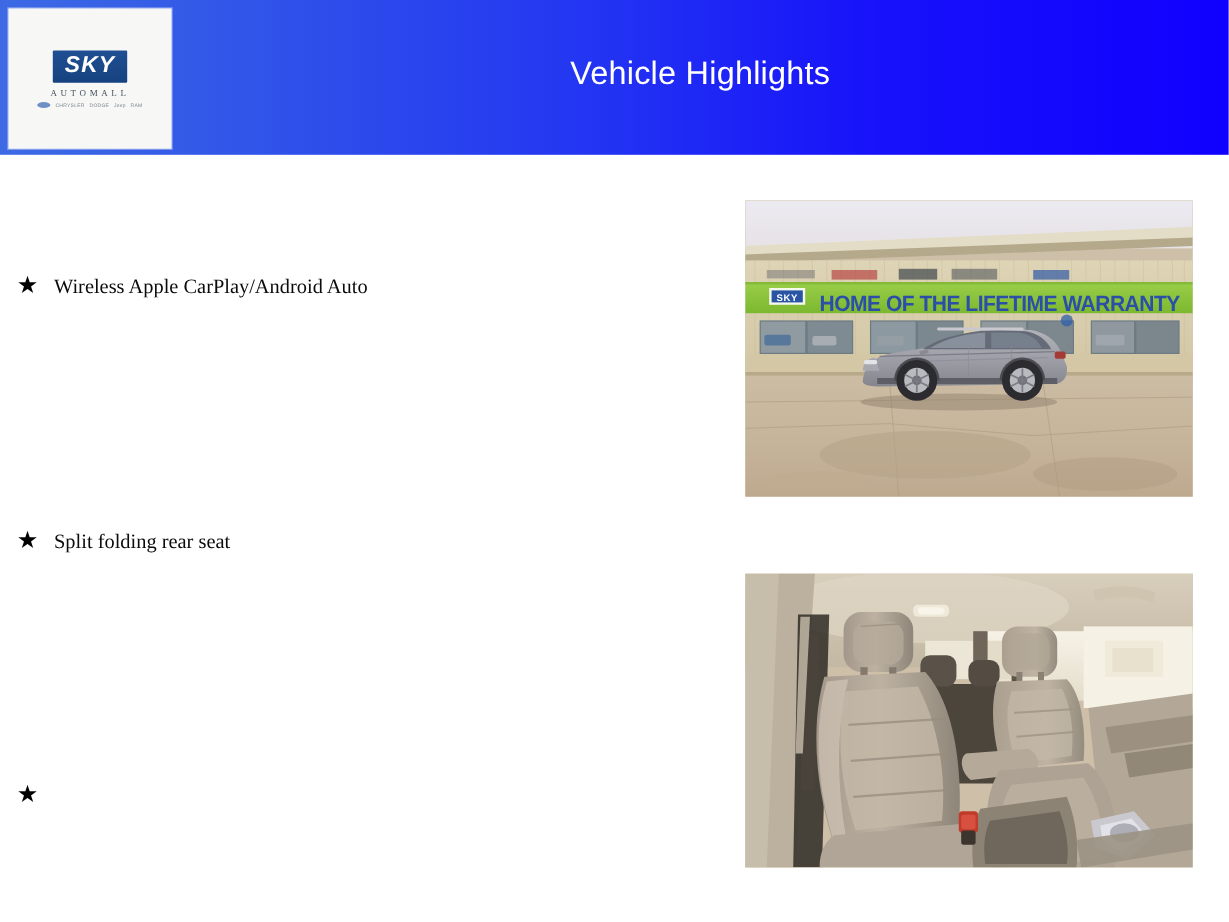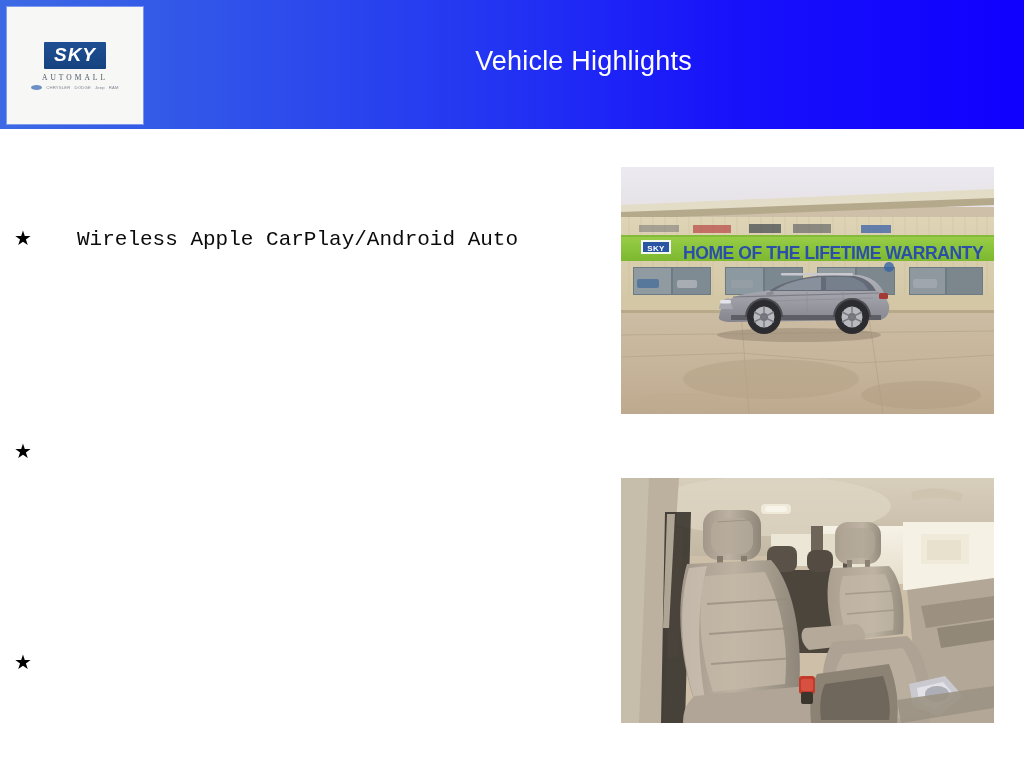--- a/index.html
+++ b/index.html
@@ -88,24 +88,23 @@
   .bullet-row.b2{top:518px;}
   .bullet-star{
     color:#000000;
     font-size:20px;
     line-height:30px;
     width:31px;
     display:inline-block;
   }
   .bullet-text{
     color:#0b0b0b;
-    font-size:21px;
+    font-size:17px;
     line-height:30px;
-    font-family:Liberation Mono, monospace;
-    margin-left:32px;
+    font-family:Liberation Serif, serif;
   }
 
   
   .photo{
     position:absolute;
     overflow:hidden;
     background:#cdbfa8;
   }
   .photo-exterior{left:621px;top:167px;width:373px;height:247px;}
   .photo-interior{left:621px;top:478px;width:373px;height:245px;}
@@ -138,20 +137,21 @@
 
 <div class="bullets">
 
   <div class="bullet-row b0">
     <span class="bullet-star">★</span>
     <span class="bullet-text">Wireless Apple CarPlay/Android Auto</span>
   </div>
 
   <div class="bullet-row b1">
     <span class="bullet-star">★</span>
+    <span class="bullet-text">Split folding rear seat</span>
   </div>
 
   <div class="bullet-row b2">
     <span class="bullet-star">★</span>
   </div>
 
 </div>
 
 <div class="photo photo-exterior">
   <svg class="ph-svg" viewBox="0 0 373 247" preserveAspectRatio="none">

